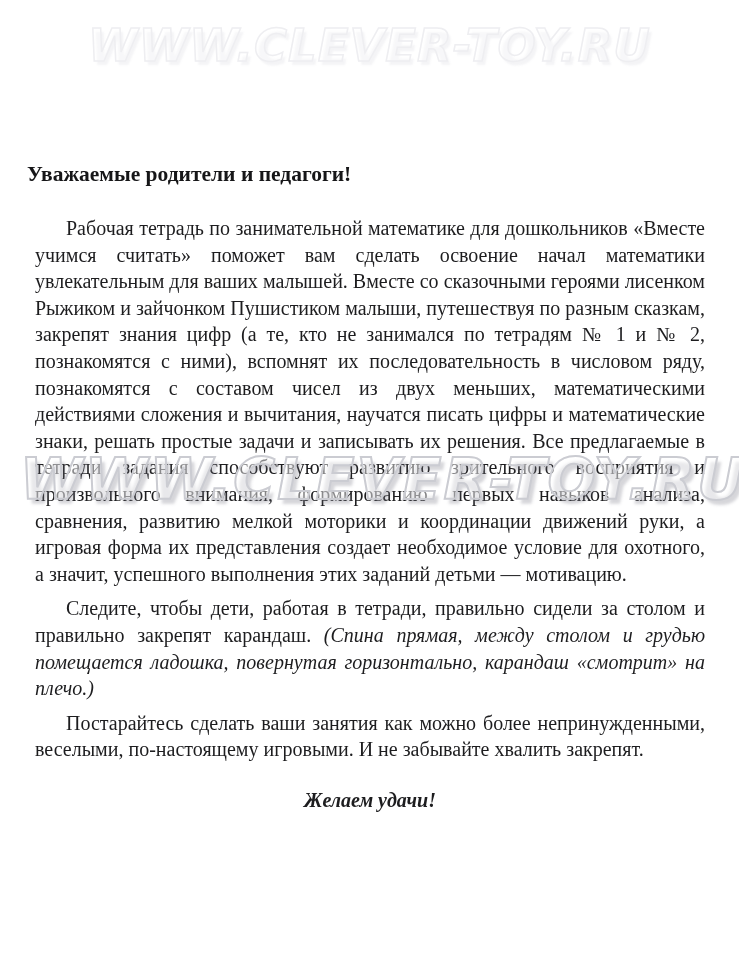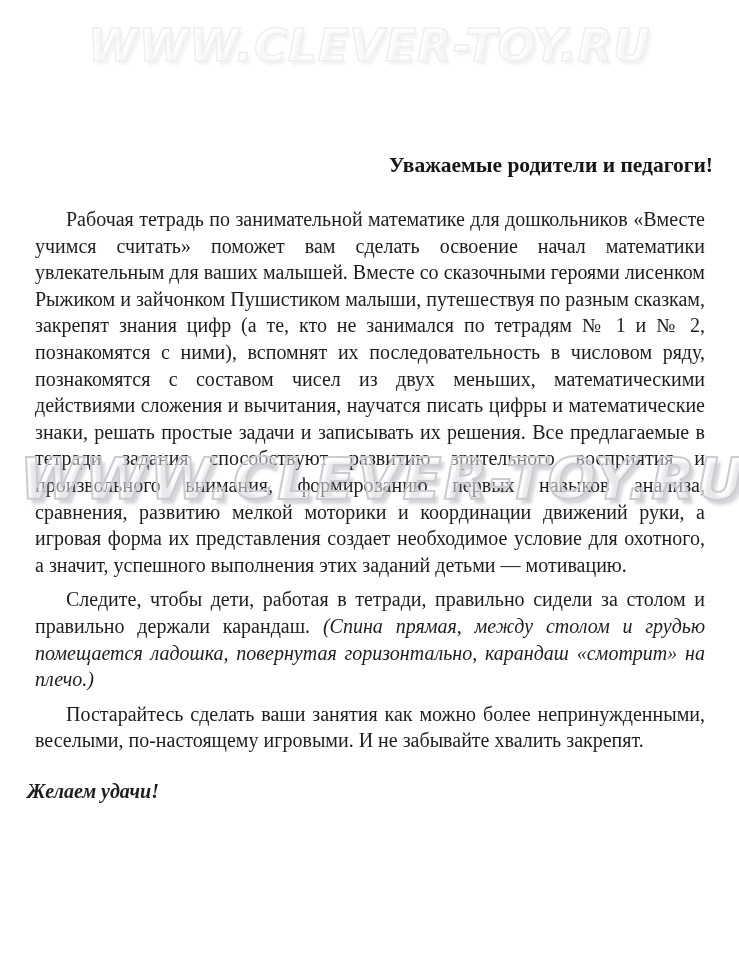--- a/index.html
+++ b/index.html
@@ -21,41 +21,41 @@
   }
   .content {
     position: absolute;
     left: 27px;
     top: 150px;
     width: 686px;
     z-index: 1;
     color: #1d1d1f;
   }
   .title {
-    margin: 0 0 26px 0;
-    text-align: right;
+    margin: 9px 0 26px 0;
+    text-align: left;
     font-size: 21.5px;
     line-height: 30px;
     font-weight: 700;
     color: #161618;
   }
   .para {
     margin: 8px;
     text-indent: 31px;
     text-align: justify;
     font-size: 20px;
     line-height: 26.6px;
     color: #1d1d1f;
   }
   .run-italic {
     font-style: italic;
   }
   .signature {
     margin: 24px 0 0 0;
-    text-align: left;
+    text-align: center;
     font-size: 20px;
     line-height: 26.6px;
     font-style: italic;
     font-weight: 700;
     color: #1d1d1f;
   }
   .watermark {
     position: absolute;
     white-space: nowrap;
     font-family: "DejaVu Sans", sans-serif;
@@ -96,20 +96,20 @@
   <div class="watermark watermark-middle">WWW.CLEVER-TOY.RU</div>
 
   <div class="content">
 
     <h1 class="title">Уважаемые родители и педагоги!</h1>
 
     <p class="para"><span>Рабочая тетрадь по занимательной математике для дошкольников «Вместе учимся считать» поможет вам сделать освоение начал математики увлекательным для ваших малышей. Вместе со сказочными героями лисенком Рыжиком и зайчонком Пушистиком малыши, путешествуя по разным сказкам, закрепят знания цифр (а те, кто не занимался по тетрадям № 1 и № 2, познакомятся с ними), вспомнят их последовательность в числовом ряду, познакомятся с составом чисел из двух меньших, математическими действиями сложения и вычитания, научатся писать цифры и математические знаки, решать простые задачи и записывать их решения. Все предлагаемые в тетради задания способствуют развитию зрительного восприятия и произвольного внимания, формированию первых навыков анализа, сравнения, развитию мелкой моторики и координации движений руки, а игровая форма их представления создает необходимое условие для охотного, а значит, успешного выполнения этих заданий детьми — мотивацию.</span></p>
 
 
 
-    <p class="para"><span>Следите, чтобы дети, работая в тетради, правильно сидели за столом и правильно держали карандаш. </span><span class="run-italic">(Спина прямая, между столом и грудью помещается ладошка, повернутая горизонтально, карандаш «смотрит» на плечо.)</span></p>
+    <p class="para"><span>Следите, чтобы дети, работая в тетради, правильно сидели за столом и правильно закрепят карандаш. </span><span class="run-italic">(Спина прямая, между столом и грудью помещается ладошка, повернутая горизонтально, карандаш «смотрит» на плечо.)</span></p>
 
     <p class="para"><span>Постарайтесь сделать ваши занятия как можно более непринужденными, веселыми, по-настоящему игровыми. И не забывайте хвалить закрепят.</span></p>
 
     <p class="signature">Желаем удачи!</p>
 
   </div>
 </div>
 
 </body></html>

